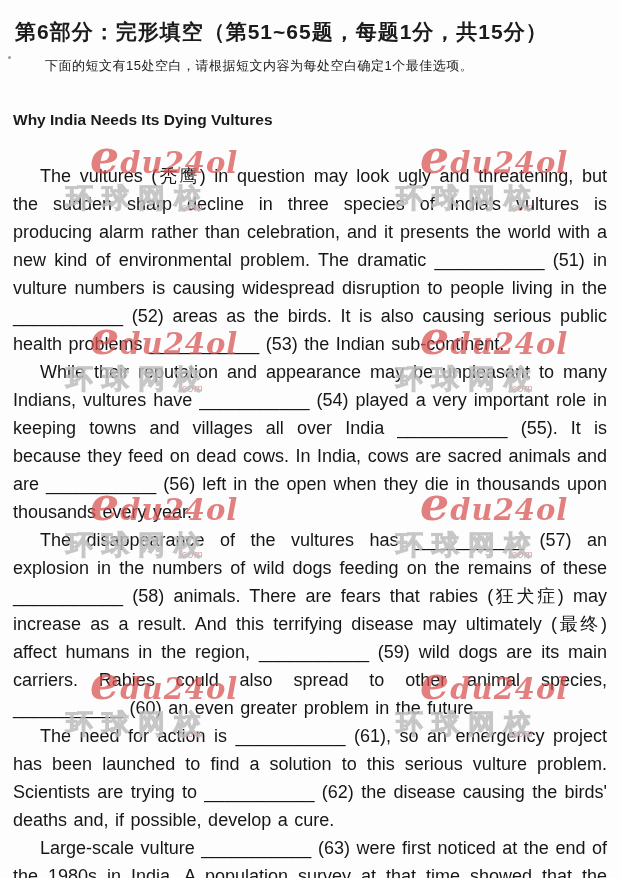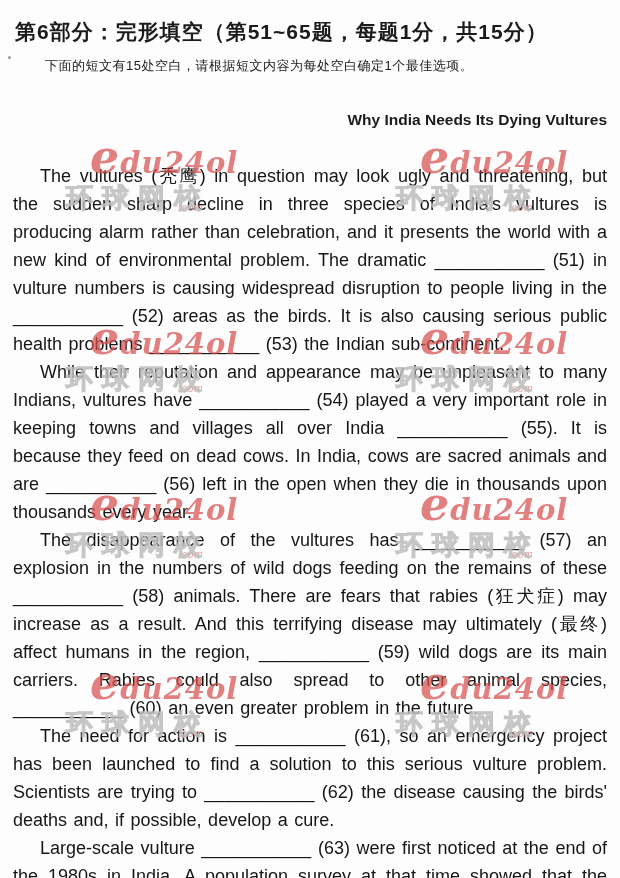--- a/index.html
+++ b/index.html
@@ -31,21 +31,21 @@
   }
   .instruction {
     font-size: 13px;
     font-weight: normal;
     letter-spacing: 0.5px;
     margin: 11px 0 0 32px;
   }
   .doc-title {
     font-size: 15.5px;
     font-weight: bold;
-    text-align: right;
+    text-align: left;
     margin: 36px 0 0 0;
   }
   .article {
     margin-top: 33px;
   }
   .article p {
     margin: 0;
     font-size: 18px;
     line-height: 28px;
     text-align: justify;

